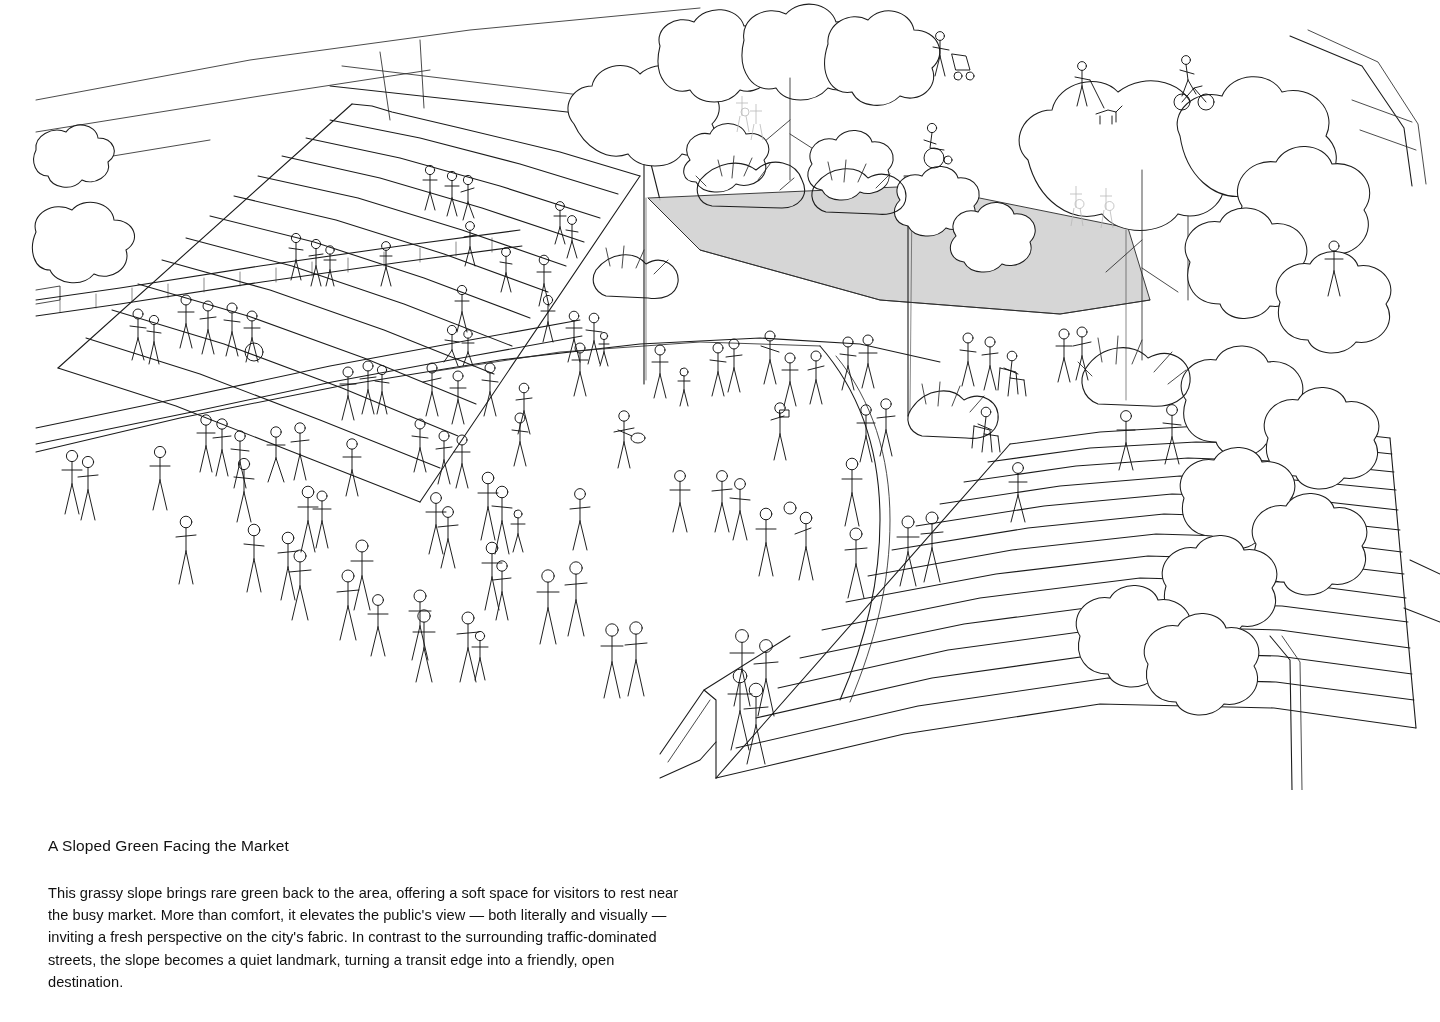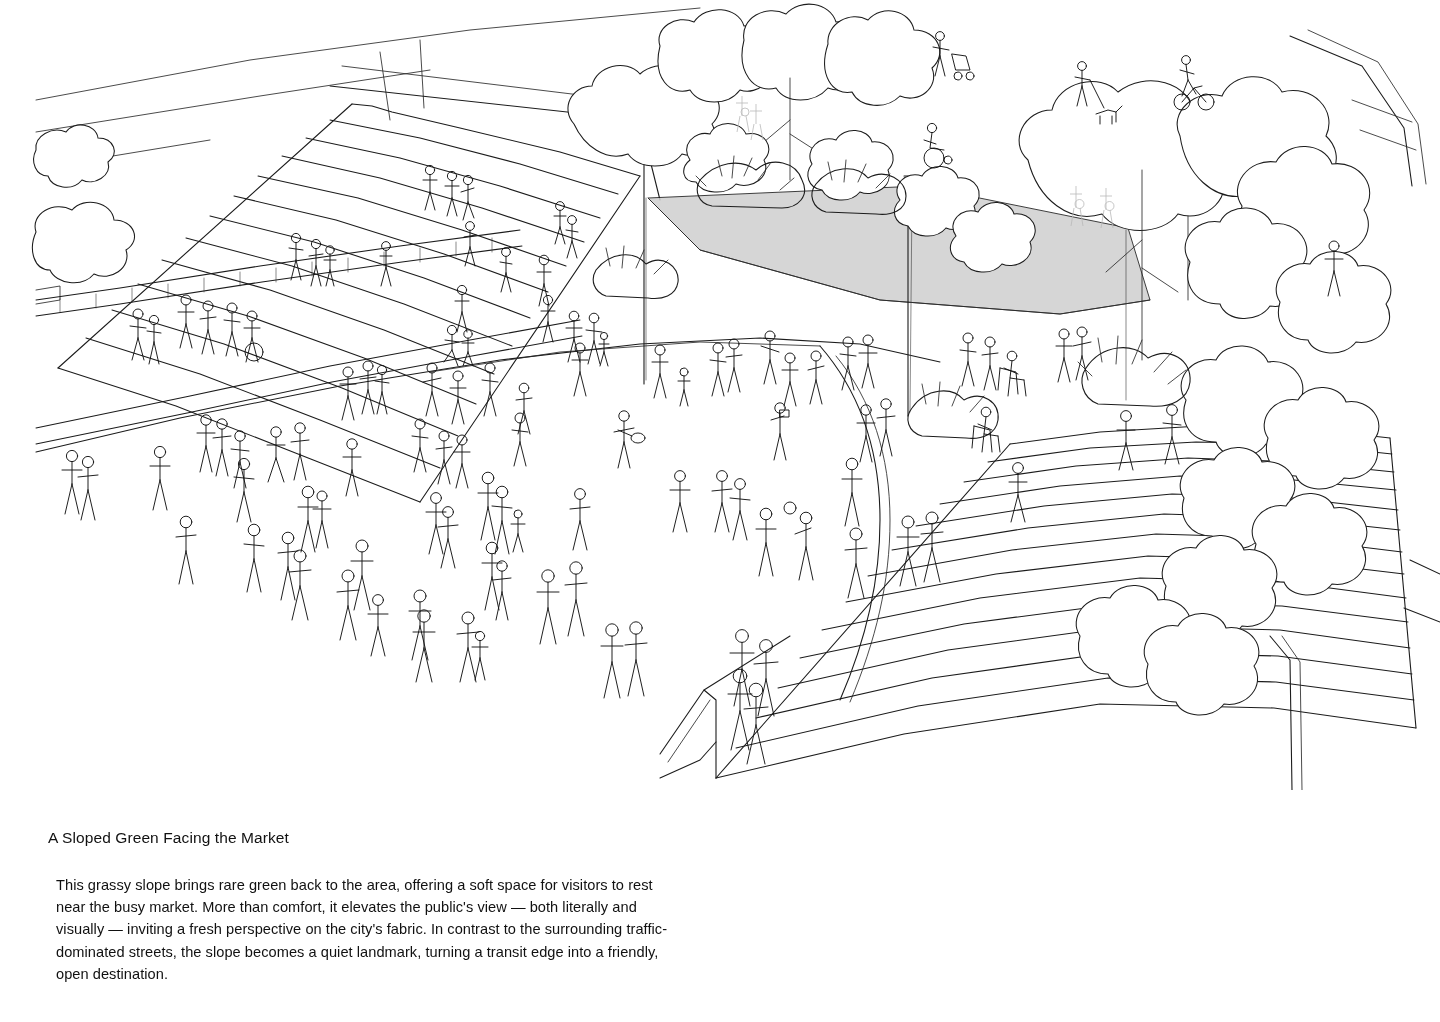--- a/index.html
+++ b/index.html
@@ -36,28 +36,28 @@
     position: absolute;
     left: 48px;
     top: 828px;
     width: 640px;
   }
   .caption-title {
     font-size: 15.5px;
     line-height: 1.3;
     font-weight: 400;
     color: #111111;
-    margin: 0 0 26px 0;
+    margin: 8px 0 26px 0;
     letter-spacing: 0.1px;
   }
   .caption-body {
     font-size: 14.6px;
     line-height: 1.52;
     color: #111111;
-    margin: 8px;
+    margin: 0;
     letter-spacing: 0.05px;
   }
   
   .ln { fill: none; stroke: #1c1c1c; stroke-width: 1.1; stroke-linejoin: round; stroke-linecap: round; }
   .ln-thin { fill: none; stroke: #2a2a2a; stroke-width: 0.85; stroke-linejoin: round; stroke-linecap: round; }
   .ln-hair { fill: none; stroke: #3a3a3a; stroke-width: 0.6; stroke-linejoin: round; stroke-linecap: round; }
   .fig { fill: none; stroke: #141414; stroke-width: 0.95; stroke-linejoin: round; stroke-linecap: round; }
   .canopy-fill { fill: #cfcfcf; stroke: #1c1c1c; stroke-width: 1; opacity: 0.85; }
   .tree-fill { fill: #ffffff; stroke: #1c1c1c; stroke-width: 1.05; }
   .ghost { fill: none; stroke: #b9b9b9; stroke-width: 0.8; }

